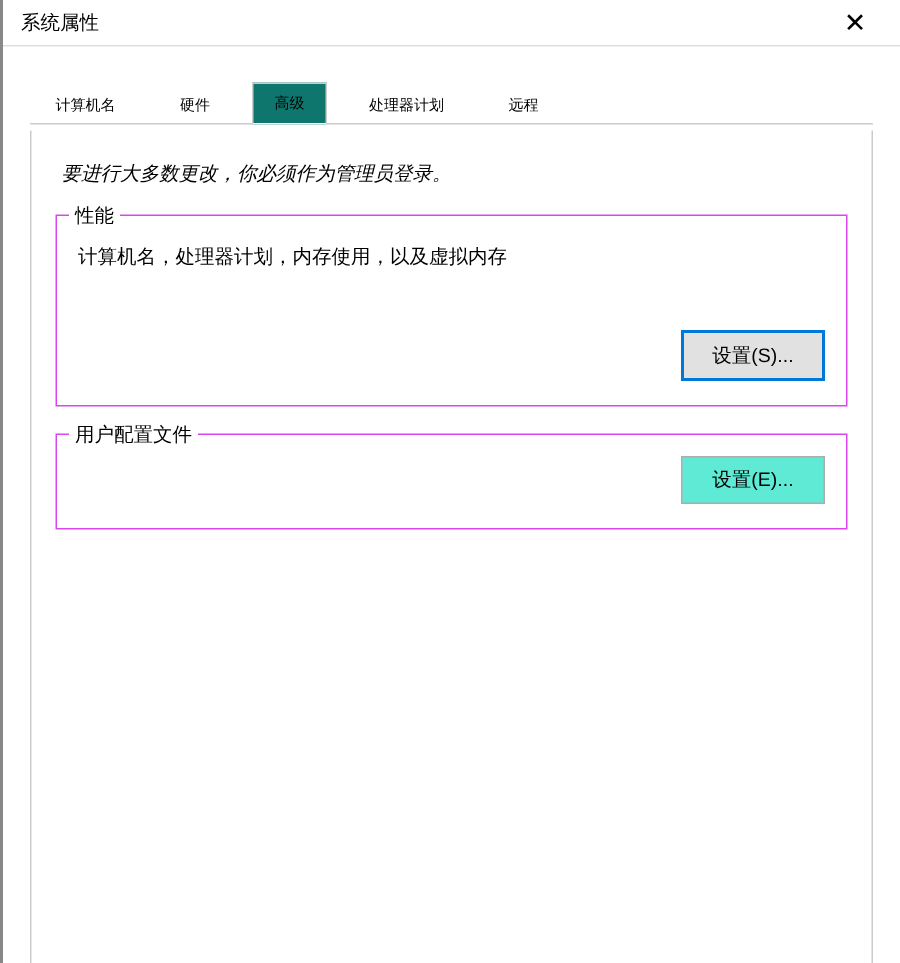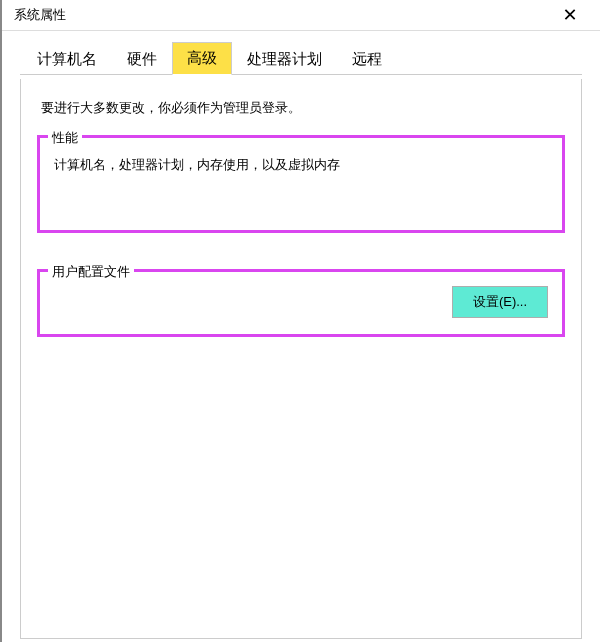--- a/index.html
+++ b/index.html
@@ -1,15 +1,15 @@
 <!DOCTYPE html>
 <html><head>
   <meta charset="utf-8">
   <style>
-    * { box-sizing: border-box; margin: 0; padding: 0; }
+    * { box-sizing: border-box; margin: 0; padding: 0; gap: 13px; }
     body {
       font-family: "Microsoft YaHei", "SimSun", sans-serif;
       font-size: 13px;
       background: #fff;
       width: 600px;
       height: 642px;
       overflow: hidden;
     }
     .window {
       border-left: 2px solid #888;
@@ -37,45 +37,45 @@
     .content-area { padding: 10px 18px 18px 18px; flex: 1; }
     .tabs {
       display: flex;
       align-items: flex-end;
       border-bottom: 1px solid #ccc;
       margin-bottom: 4px;
       padding-left: 2px;
     }
     .tab {
       padding: 6px 14px 6px 14px;
-      font-size: 15px;
+      font-size: 10px;
       border: 1px solid transparent;
       border-bottom: none;
       cursor: pointer;
       position: relative;
       top: 1px;
       color: #000;
     }
     .tab.active {
       border: 1px solid #ccc;
       border-bottom: 1px solid #fff;
-      background: #fde047;
+      background: #0f766e;
     }
     .tab-body {
       border: 1px solid #ccc;
       border-top: none;
       padding: 14px 16px 16px 16px;
       min-height: 560px;
     }
-    .intro { margin: 6px 4px 18px 4px; }
+    .intro { margin: 6px 4px 18px 4px; font-style: italic; }
     .group {
-      border: 3px solid #d946ef;
+      border: 1px solid #d946ef;
       padding: 14px 14px 16px 14px;
       position: relative;
-      margin-bottom: 36px;
+      margin-bottom: 18px;
     }
     .group-legend {
       position: absolute;
       top: -9px;
       left: 8px;
       background: #fff;
       padding: 0 4px;
       font-size: 13px;
     }
     .group-desc { margin: 4px 0 40px 0; }
@@ -117,20 +117,23 @@
       <div class="tab">处理器计划</div>
       <div class="tab">远程</div>
     </div>
 
     <div class="tab-body">
       <p class="intro">要进行大多数更改，你必须作为管理员登录。</p>
 
       <div class="group">
         <span class="group-legend">性能</span>
         <p class="group-desc">计算机名，处理器计划，内存使用，以及虚拟内存</p>
+        <div class="btn-row">
+          <button class="btn btn-accent">设置(S)...</button>
+        </div>
       </div>
 
       <div class="group">
         <span class="group-legend">用户配置文件</span>
         <div class="btn-row">
           <button class="btn">设置(E)...</button>
         </div>
       </div>
 
 

